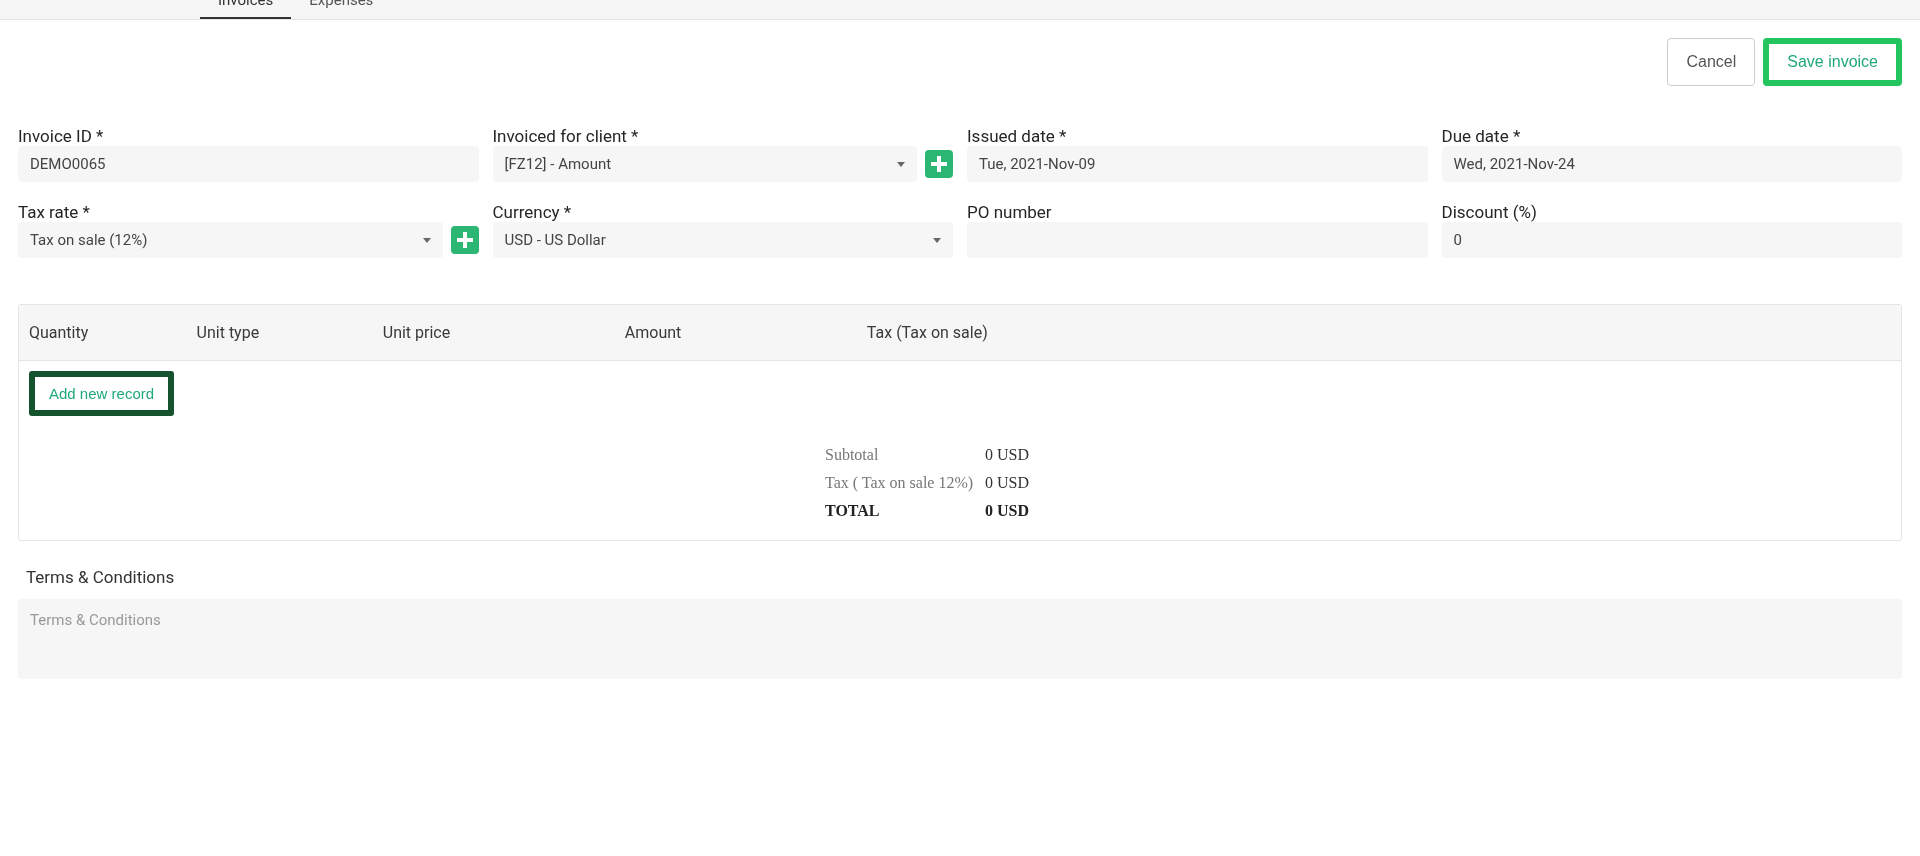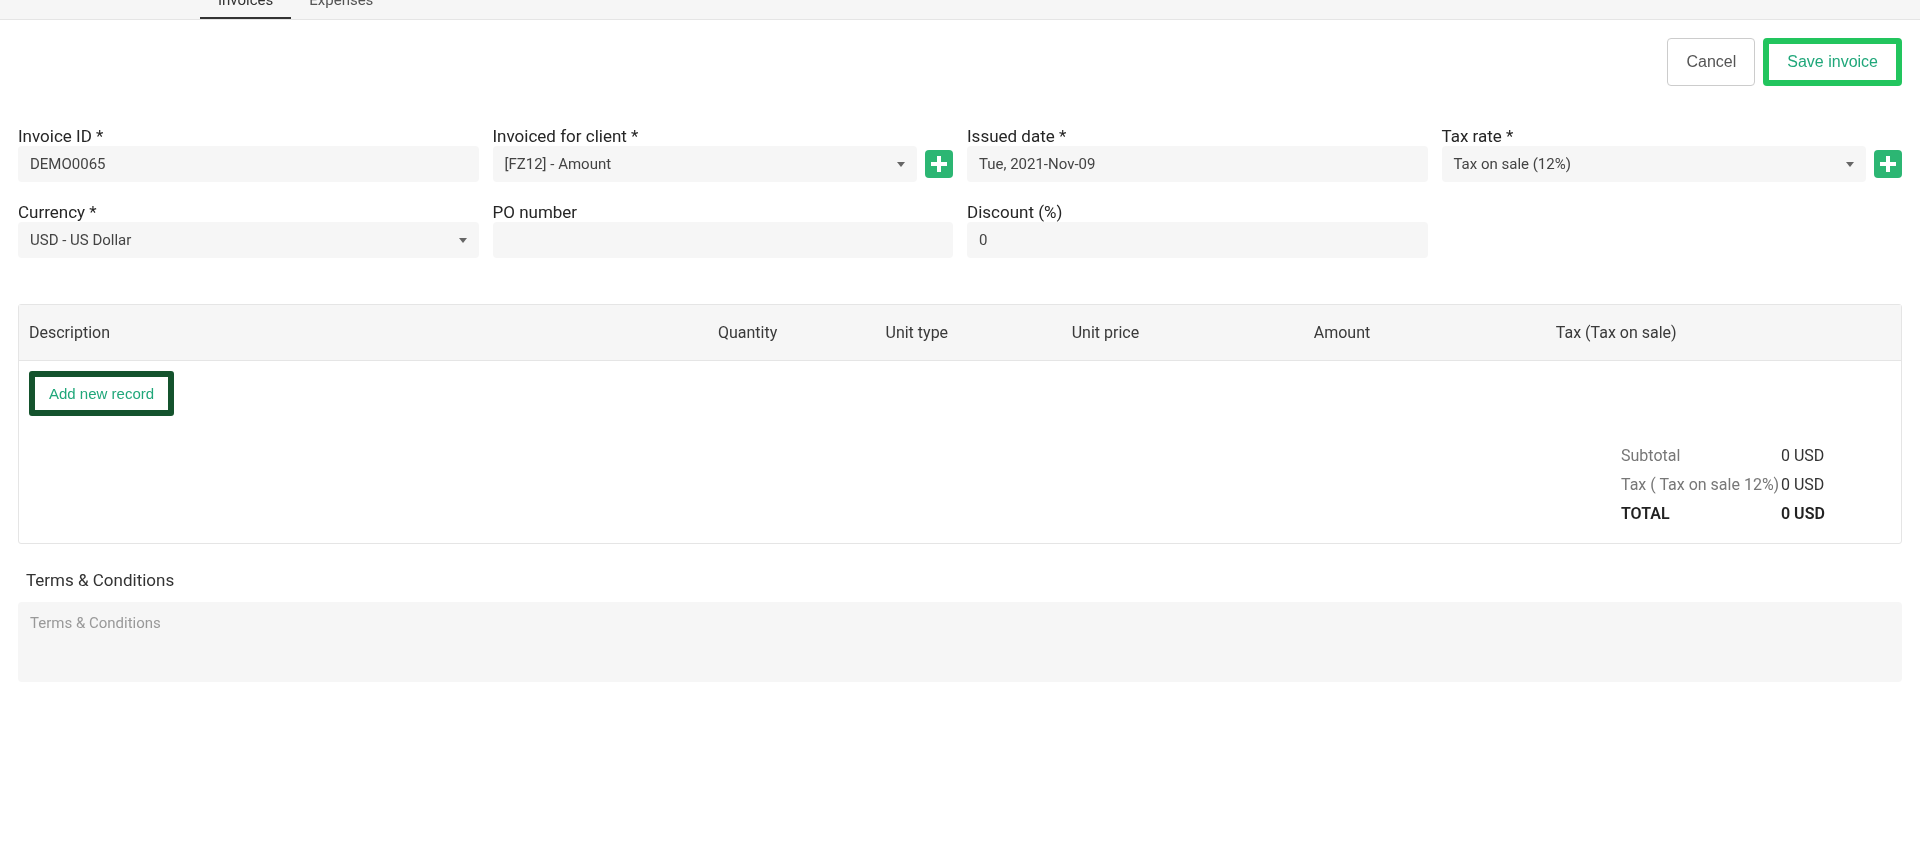--- a/index.html
+++ b/index.html
@@ -152,21 +152,22 @@
     border: 6px solid #14532d;
     color: #20a77a;
     border-radius: 3px;
     font-size: 15px;
     cursor: pointer;
     background: #fff;
   }
   .totals {
     padding: 20px 10px 20px 10px;
     display: flex;
-    justify-content: flex-end;
+    justify-content: center;
+    font-family: Liberation Serif, serif;
   }
   .totals-inner {
     display: grid;
     grid-template-columns: 160px 110px;
     row-gap: 10px;
     font-size: 16px;
   }
   .totals-label { color: #777; }
   .totals-value { color: #333; }
   .totals-bold { font-weight: 600; color: #222; }
@@ -224,20 +225,26 @@
       </div>
     </div>
 
     <div class="field">
       <div class="field-label">Issued date *</div>
       <div class="input-row">
         <input class="input" type="text" value="Tue, 2021-Nov-09" style="">
       </div>
     </div>
 
+    <div class="field">
+      <div class="field-label">Due date *</div>
+      <div class="input-row">
+        <input class="input" type="text" value="Wed, 2021-Nov-24" style="">
+      </div>
+    </div>
 
     <div class="field">
       <div class="field-label">Tax rate *</div>
       <div class="input-row">
         <div class="select">
           <span>Tax on sale (12%)</span>
           <span class="caret"></span>
         </div>
         <div class="add-btn"></div>
       </div>
@@ -264,21 +271,20 @@
       <div class="field-label">Discount (%)</div>
       <div class="input-row">
         <input class="input" type="text" value="0" style="">
       </div>
     </div>
 
   </div>
 
   <div class="table-wrap">
     <div class="table-header">
-      <div class="col-desc">Description</div>
       <div class="col-qty">Quantity</div>
       <div class="col-unit">Unit type</div>
       <div class="col-price">Unit price</div>
       <div class="col-amt">Amount</div>
       <div class="col-tax">Tax (Tax on sale)</div>
     </div>
     <div class="table-body">
       <button class="btn-add-record">Add new record</button>
     </div>
     <div class="totals">

